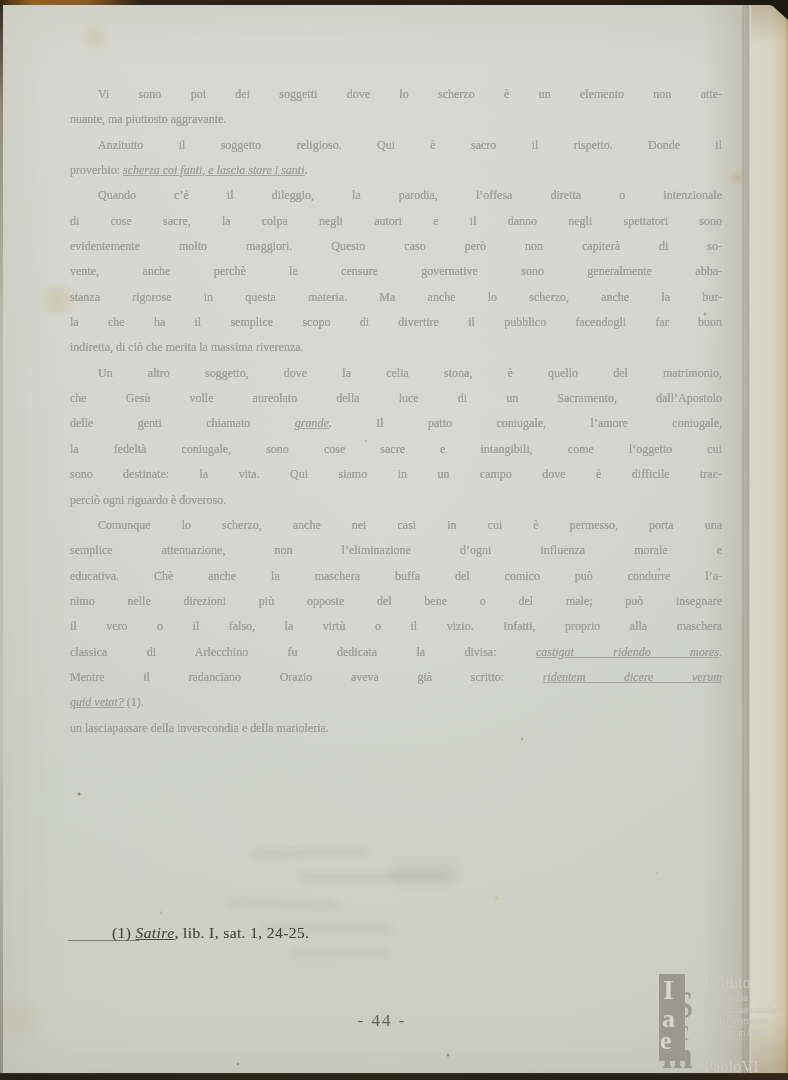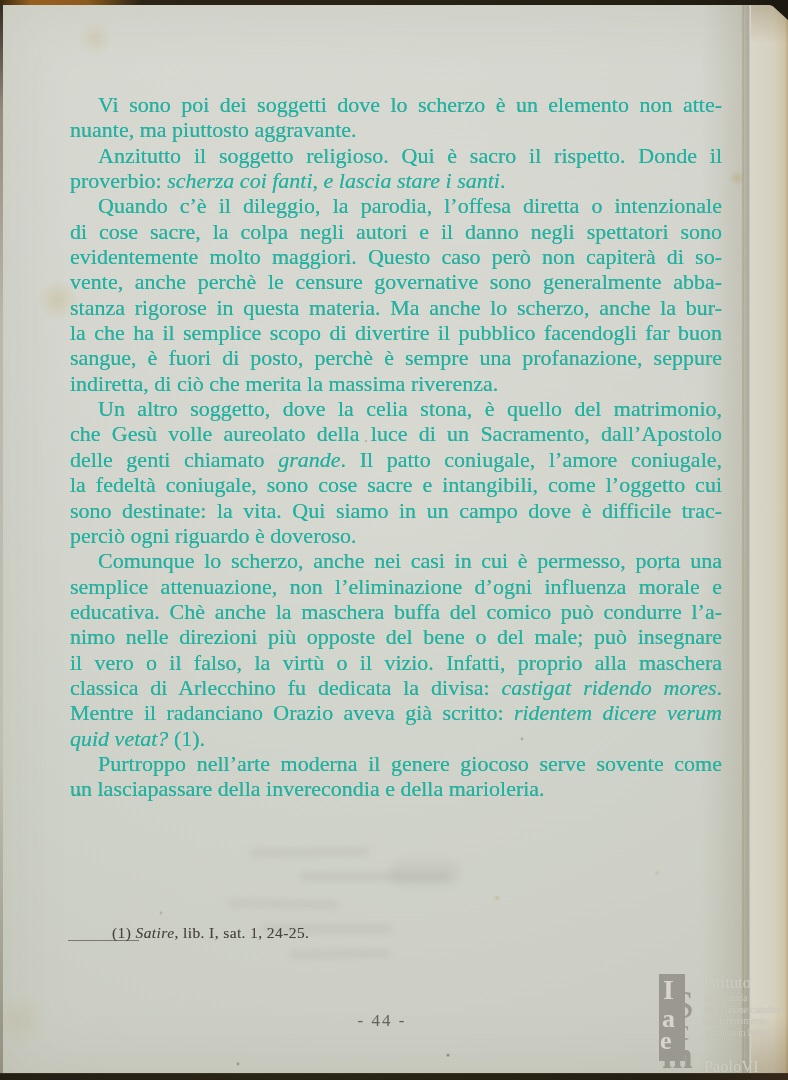--- a/index.html
+++ b/index.html
@@ -76,31 +76,31 @@
   }
   .ghost{position:absolute;z-index:1;background:rgba(128,130,122,.12);border-radius:6px;filter:blur(3px);}
   .g1{left:250px;top:848px;width:120px;height:9px;transform:rotate(-1deg);}
   .g2{left:300px;top:872px;width:150px;height:9px;}
   .g3{left:228px;top:900px;width:110px;height:8px;transform:rotate(1deg);}
   .g4{left:262px;top:925px;width:130px;height:8px;}
   .g5{left:290px;top:950px;width:100px;height:8px;transform:rotate(-1deg);}
   .g6{left:390px;top:860px;width:70px;height:26px;border-radius:12px;background:rgba(128,130,120,.08);}
   
   .text-block{
-    position:absolute;left:70px;top:92px;width:652px;z-index:3;
-    font-size:22px;color:#14b8a6;
+    position:absolute;left:70px;top:82px;width:652px;z-index:3;
+    font-size:12px;color:#a3a3a3;
     text-shadow:0 0 .5px rgba(61,58,51,.45);
   }
   .line{
     height:25.35px;line-height:25.3px;overflow:hidden;
     text-align:justify;text-align-last:justify;
   }
   .line.first{padding-left:28px;}
   .line.last{text-align-last:left;}
-  .it{font-style:italic;}
+  .it{font-style:italic;text-decoration:underline;}
   
   .footnote-rule{
     position:absolute;left:68px;top:940px;width:71px;height:1px;z-index:3;
     background:rgba(95,92,82,.75);
   }
   .footnote{
     position:absolute;left:112px;top:924px;z-index:3;
     font-size:15.5px;color:#46443c;letter-spacing:.4px;
     text-shadow:0 0 .4px rgba(70,68,60,.4);
   }
@@ -151,37 +151,35 @@
     <div class="line first"><span>Vi sono poi dei soggetti dove lo scherzo è un elemento non atte-</span></div>
     <div class="line last"><span>nuante, ma piuttosto aggravante.</span></div>
     <div class="line first"><span>Anzitutto il soggetto religioso. Qui è sacro il rispetto. Donde il</span></div>
     <div class="line last"><span>proverbio: </span><span class="it">scherza coi fanti, e lascia stare i santi</span><span>.</span></div>
     <div class="line first"><span>Quando c’è il dileggio, la parodia, l’offesa diretta o intenzionale</span></div>
     <div class="line"><span>di cose sacre, la colpa negli autori e il danno negli spettatori sono</span></div>
     <div class="line"><span>evidentemente molto maggiori. Questo caso però non capiterà di so-</span></div>
     <div class="line"><span>vente, anche perchè le censure governative sono generalmente abba-</span></div>
     <div class="line"><span>stanza rigorose in questa materia. Ma anche lo scherzo, anche la bur-</span></div>
     <div class="line"><span>la che ha il semplice scopo di divertire il pubblico facendogli far buon</span></div>
-    <div class="line"><span>sangue, è fuori di posto, perchè è sempre una profanazione, seppure</span></div>
     <div class="line last"><span>indiretta, di ciò che merita la massima riverenza.</span></div>
     <div class="line first"><span>Un altro soggetto, dove la celia stona, è quello del matrimonio,</span></div>
     <div class="line"><span>che Gesù volle aureolato della luce di un Sacramento, dall’Apostolo</span></div>
     <div class="line"><span>delle genti chiamato </span><span class="it">grande</span><span>. Il patto coniugale, l’amore coniugale,</span></div>
     <div class="line"><span>la fedeltà coniugale, sono cose sacre e intangibili, come l’oggetto cui</span></div>
     <div class="line"><span>sono destinate: la vita. Qui siamo in un campo dove è difficile trac-</span></div>
     <div class="line last"><span>perciò ogni riguardo è doveroso.</span></div>
     <div class="line first"><span>Comunque lo scherzo, anche nei casi in cui è permesso, porta una</span></div>
     <div class="line"><span>semplice attenuazione, non l’eliminazione d’ogni influenza morale e</span></div>
     <div class="line"><span>educativa. Chè anche la maschera buffa del comico può condurre l’a-</span></div>
     <div class="line"><span>nimo nelle direzioni più opposte del bene o del male; può insegnare</span></div>
     <div class="line"><span>il vero o il falso, la virtù o il vizio. Infatti, proprio alla maschera</span></div>
     <div class="line"><span>classica di Arlecchino fu dedicata la divisa: </span><span class="it">castigat ridendo mores</span><span>.</span></div>
     <div class="line"><span>Mentre il radanciano Orazio aveva già scritto: </span><span class="it">ridentem dicere verum</span></div>
     <div class="line last"><span class="it">quid vetat?</span><span> (1).</span></div>
-    <div class="line first"><span>Purtroppo nell’arte moderna il genere giocoso serve sovente come</span></div>
     <div class="line last"><span>un lasciapassare della inverecondia e della marioleria.</span></div>
   </div>
 
 <div class="footnote-rule"></div>
 <div class="footnote">
   <span>(1) </span><span class="it">Satire</span><span>, lib. I, sat. 1, 24-25.</span>
 </div>
 
 <div class="pageno">- 44 -</div>
 

